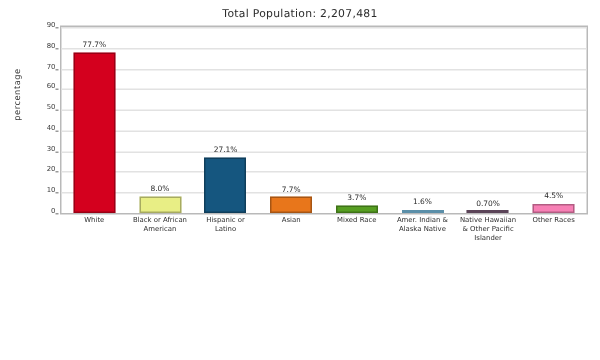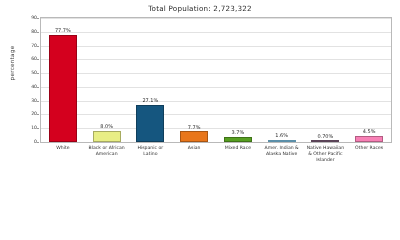--- a/index.html
+++ b/index.html
@@ -143,21 +143,21 @@
     line-height: 1.35;
     color: #2f2f2f;
     word-wrap: break-word;
   }
 </style>
 </head>
 <body>
 
 <div id="chart-root">
 
-  <div class="chart-title">Total Population: 2,723,322</div>
+  <div class="chart-title">Total Population: 2,207,481</div>
 
   <div class="ylabel">percentage</div>
 
   <div class="ytick-wrap">
       <div class="ytick" style="top: 1px;">90</div>
       <div class="ytick-mark" style="top: 1px;"></div>
       <div class="ytick" style="top: 14.7778px;">80</div>
       <div class="ytick-mark" style="top: 14.7778px;"></div>
       <div class="ytick" style="top: 28.5556px;">70</div>
       <div class="ytick-mark" style="top: 28.5556px;"></div>

